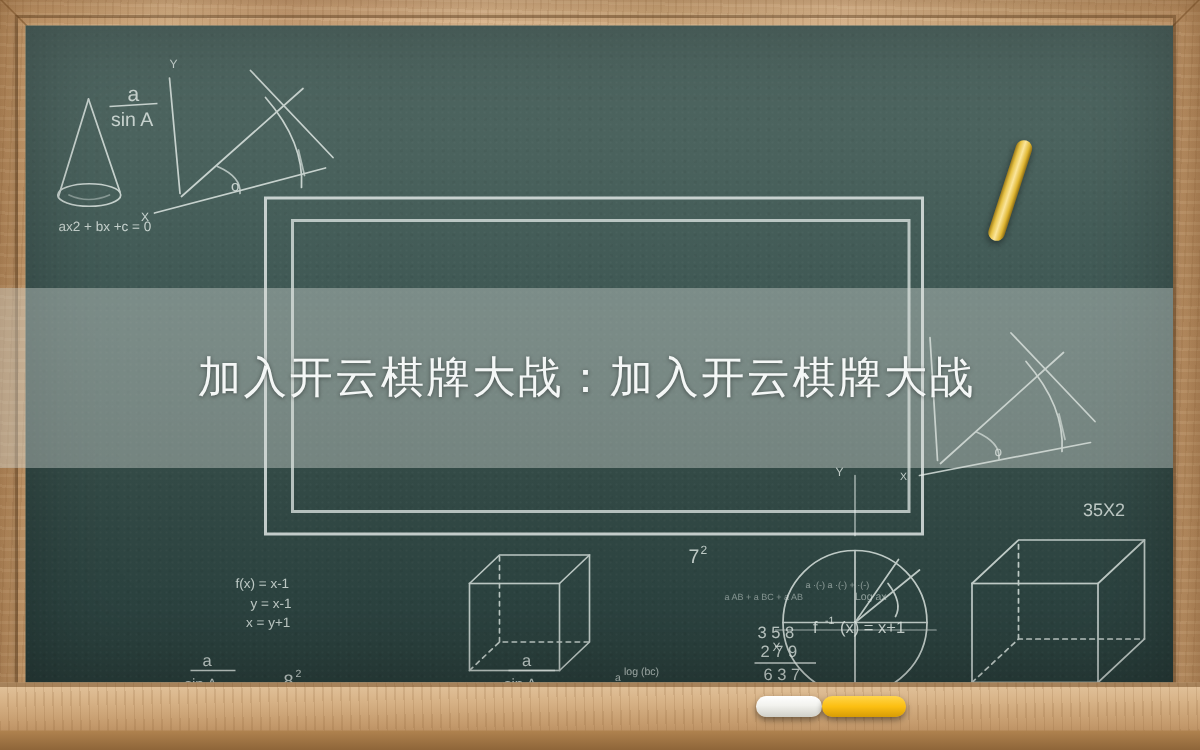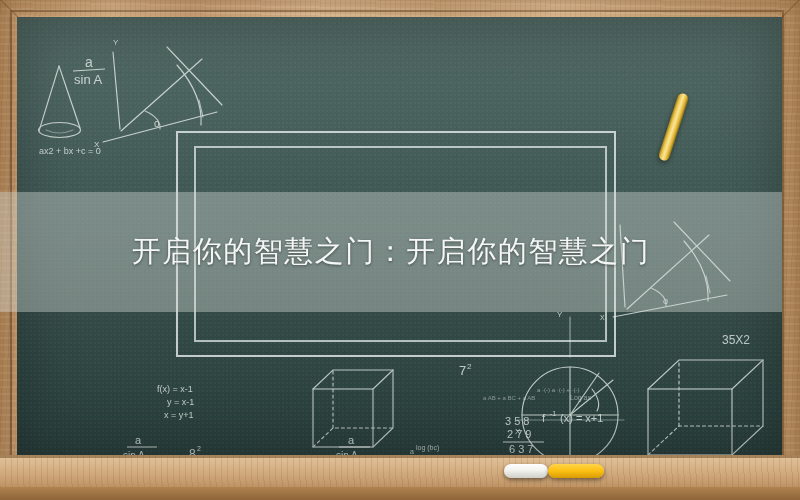--- a/index.html
+++ b/index.html
@@ -264,21 +264,21 @@
       </svg>
     </div>
 
     <div class="board-vig"></div>
   </div>
 
   <div class="deco deco-outer"></div>
   <div class="deco deco-inner"></div>
 
   <div class="band"></div>
-  <div class="title">开启你的智慧之门：开启你的智慧之门</div>
+  <div class="title">加入开云棋牌大战：加入开云棋牌大战</div>
 
   <div class="stick stick-yellow-top"></div>
 
   <div class="ledge">
     <div class="ledge-grain"></div>
   </div>
   <div class="ledge-lip"></div>
   <div class="ledge-edge"></div>
 
   <div class="stick stick-white"></div>

